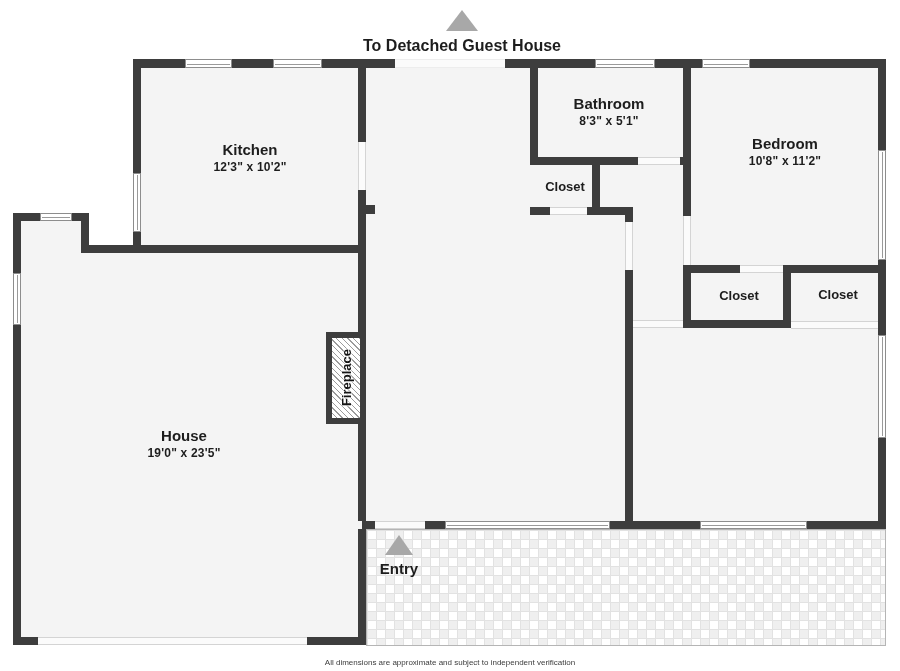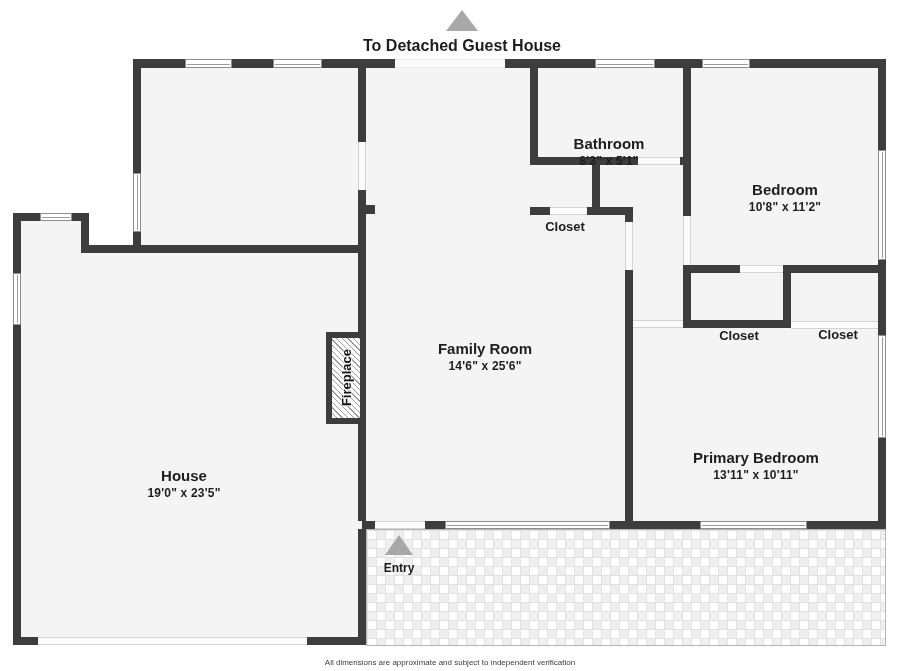--- a/index.html
+++ b/index.html
@@ -16,28 +16,28 @@
   .patio{position:absolute;left:366px;top:529px;width:520px;height:117px;
          border:1px solid #b5b5b5;box-sizing:border-box;background-color:#ffffff;
          background-image:
            linear-gradient(#e2e2e2 1px, transparent 1px),
            linear-gradient(90deg,#e2e2e2 1px, transparent 1px),
            linear-gradient(45deg,#efefef 25%, transparent 25%, transparent 75%, #efefef 75%),
            linear-gradient(45deg,#efefef 25%, transparent 25%, transparent 75%, #efefef 75%);
          background-size:9px 9px,9px 9px,18px 18px,18px 18px;
          background-position:0 0,0 0,0 0,9px 9px;}
   .room-label{position:absolute;transform:translate(-50%,-50%);text-align:center;
-              color:#1d1d1d;font-weight:700;white-space:nowrap;margin-top:40px;}
+              color:#1d1d1d;font-weight:700;white-space:nowrap;}
   .room-name{font-size:15px;line-height:1.25;}
   .room-dims{font-size:12px;line-height:1.3;letter-spacing:.2px;}
   .closet-name{font-size:13px;line-height:1.2;}
   .top-title{position:absolute;left:462px;top:46px;transform:translate(-50%,-50%);
              font-size:16px;font-weight:700;color:#1d1d1d;white-space:nowrap;}
   .entry-label{position:absolute;left:399px;top:568px;transform:translate(-50%,-50%);
-               font-size:12px;font-weight:700;color:#1d1d1d;}
+               font-size:15px;font-weight:700;color:#1d1d1d;}
   .tri{position:absolute;width:0;height:0;border-style:solid;border-color:transparent;}
   .tri.big{left:446px;top:10px;border-width:0 16px 21px 16px;border-bottom-color:#a8a8a8;}
   .tri.small{left:385px;top:535px;border-width:0 14px 20px 14px;border-bottom-color:#a8a8a8;}
   .fireplace{position:absolute;left:326px;top:332px;width:40px;height:92px;
              background:#3d3d3d;padding:6px;box-sizing:border-box;}
   .fireplace-inner{width:100%;height:100%;display:flex;align-items:center;justify-content:center;
              background:repeating-linear-gradient(45deg,#ffffff 0 3px,#9b9b9b 3px 4px);}
   .fireplace-label{writing-mode:vertical-rl;transform:rotate(180deg);font-size:13px;font-weight:700;
              color:#141414;text-shadow:0 0 2px #fff,0 0 2px #fff,0 0 3px #fff;}
   .footer{position:absolute;left:450px;top:662px;transform:translate(-50%,-50%);
@@ -126,56 +126,52 @@
     <div class="fireplace-inner">
       <span class="fireplace-label">Fireplace</span>
     </div>
   </div>
 
   <div class="tri big"></div>
   <div class="tri small"></div>
 
   <div class="top-title">To Detached Guest House</div>
 
+  <div class="room-label" style="left:250px;top:158px;">
+    <div class="room-name">Kitchen</div>
+    <div class="room-dims">12'3" x 10'2"</div>
+  </div>
 
   <div class="room-label" style="left:609px;top:112px;">
     <div class="room-name">Bathroom</div>
     <div class="room-dims">8'3" x 5'1"</div>
   </div>
 
   <div class="room-label" style="left:565px;top:187px;">
     <div class="closet-name">Closet</div>
   </div>
 
-  <div class="room-label" style="left:785px;top:158px;">
+  <div class="room-label" style="left:785px;top:152px;">
     <div class="room-name">Bedroom</div>
     <div class="room-dims">10'8" x 11'2"</div>
   </div>
 
   <div class="room-label" style="left:739px;top:296px;">
     <div class="closet-name">Closet</div>
   </div>
 
   <div class="room-label" style="left:838px;top:295px;">
     <div class="closet-name">Closet</div>
   </div>
 
-  <div class="room-label" style="left:485px;top:317px;">
-    <div class="room-name">Family Room</div>
-    <div class="room-dims">14'6" x 25'6"</div>
-  </div>
 
   <div class="room-label" style="left:184px;top:444px;">
     <div class="room-name">House</div>
     <div class="room-dims">19'0" x 23'5"</div>
   </div>
 
-  <div class="room-label" style="left:756px;top:426px;">
-    <div class="room-name">Primary Bedroom</div>
-    <div class="room-dims">13'11" x 10'11"</div>
-  </div>
 
 
   <div class="entry-label">Entry</div>
 
   <div class="footer">All dimensions are approximate and subject to independent verification</div>
 
 </div>
 
 </body></html>

